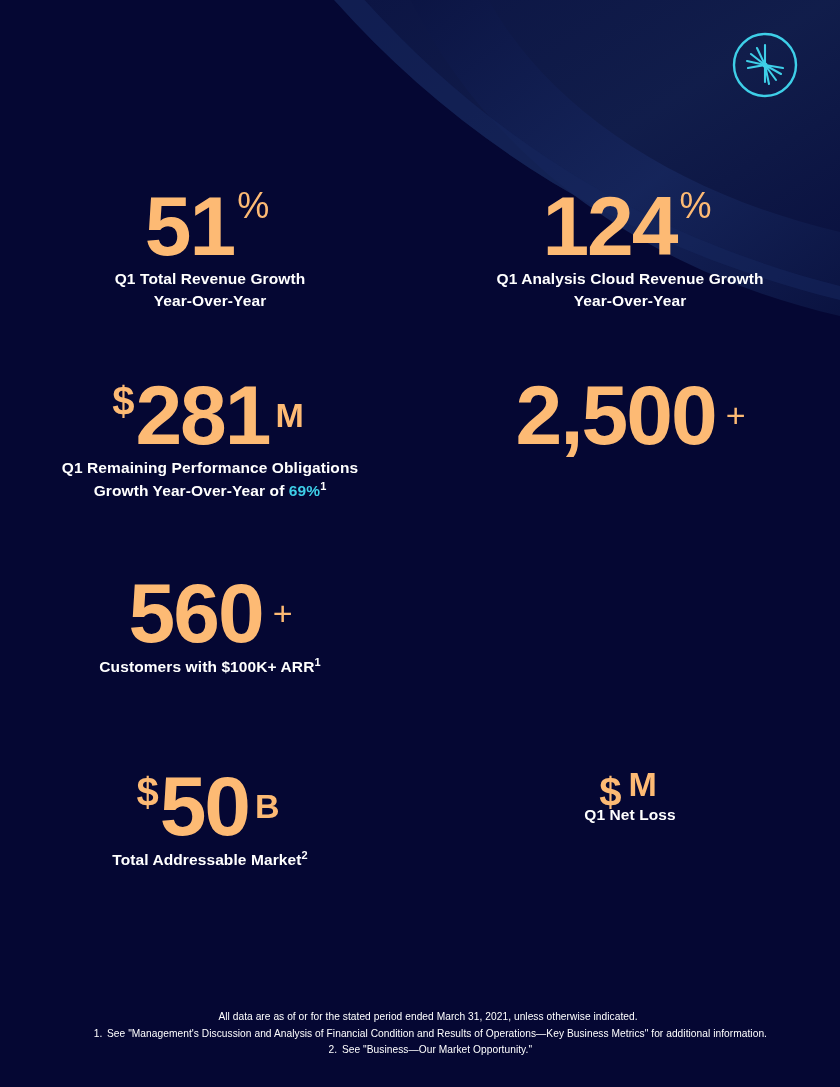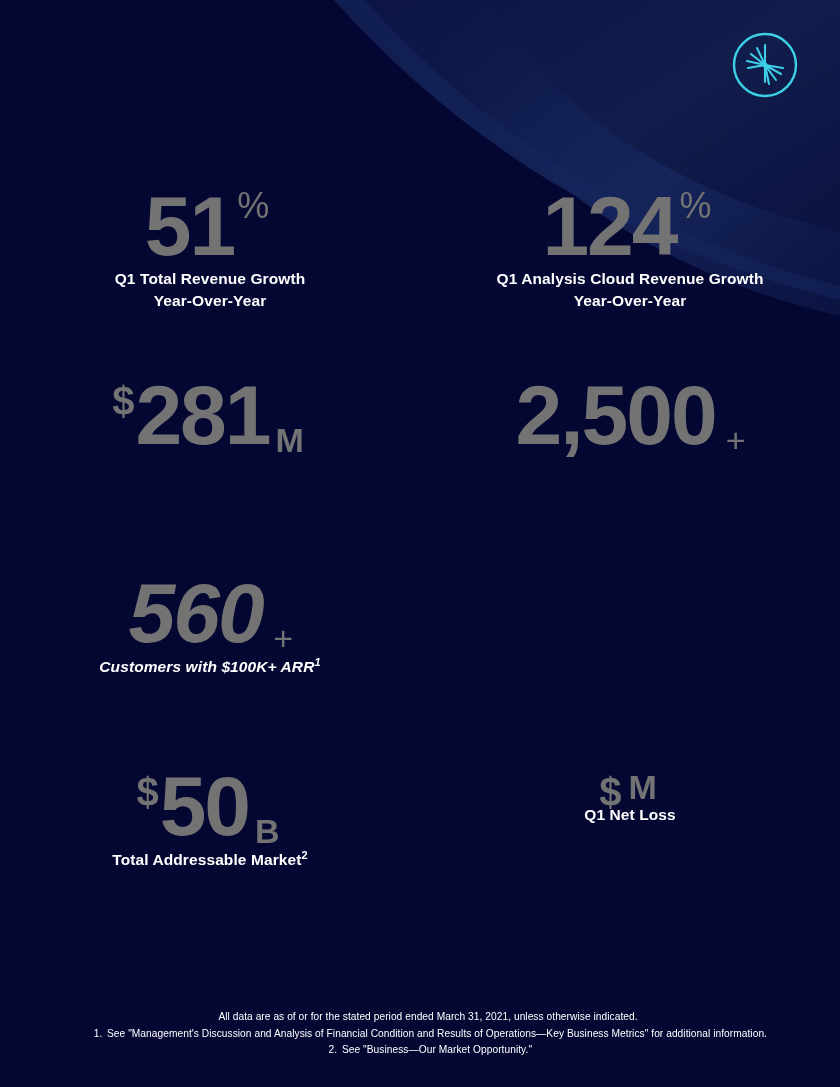--- a/index.html
+++ b/index.html
@@ -49,29 +49,29 @@
   }
   .cell {
     width: 420px;
     box-sizing: border-box;
     display: flex;
     flex-direction: column;
     align-items: center;
   }
   .row-1 { height: 195px; }
   .row-2 { height: 196px; }
-  .row-3 { height: 195px; font-style: italic; }
+  .row-3 { height: 195px; }
   .row-4 { height: 195px; }
 
   
   .figure {
     display: flex;
-    align-items: flex-end;
+    align-items: center;
     justify-content: center;
-    color: #737373;
+    color: #fdba74;
     line-height: 1;
     white-space: nowrap;
   }
   .fig-main {
     font-size: 84px;
     font-weight: 700;
     letter-spacing: -2px;
   }
   .fig-pre {
     font-size: 40px;
@@ -211,20 +211,24 @@
 
     <div class="row row-2">
       <div class="cell">
         <div class="figure">
           <span class="fig-pre">$</span>
           <span class="fig-main">281</span>
           <span class="fig-sup"></span>
           <span class="fig-sub">M</span>
           <span class="fig-plus"></span>
         </div>
+        <div class="caption">
+          <div>Q1 Remaining Performance Obligations</div>
+          <div><span>Growth Year-Over-Year of </span><span class="accent">69%</span><span class="fn">1</span></div>
+        </div>
       </div>
       <div class="cell">
         <div class="figure">
           <span class="fig-pre"></span>
           <span class="fig-main">2,500</span>
           <span class="fig-sup"></span>
           <span class="fig-sub"></span>
           <span class="fig-plus">+</span>
         </div>
       </div>

